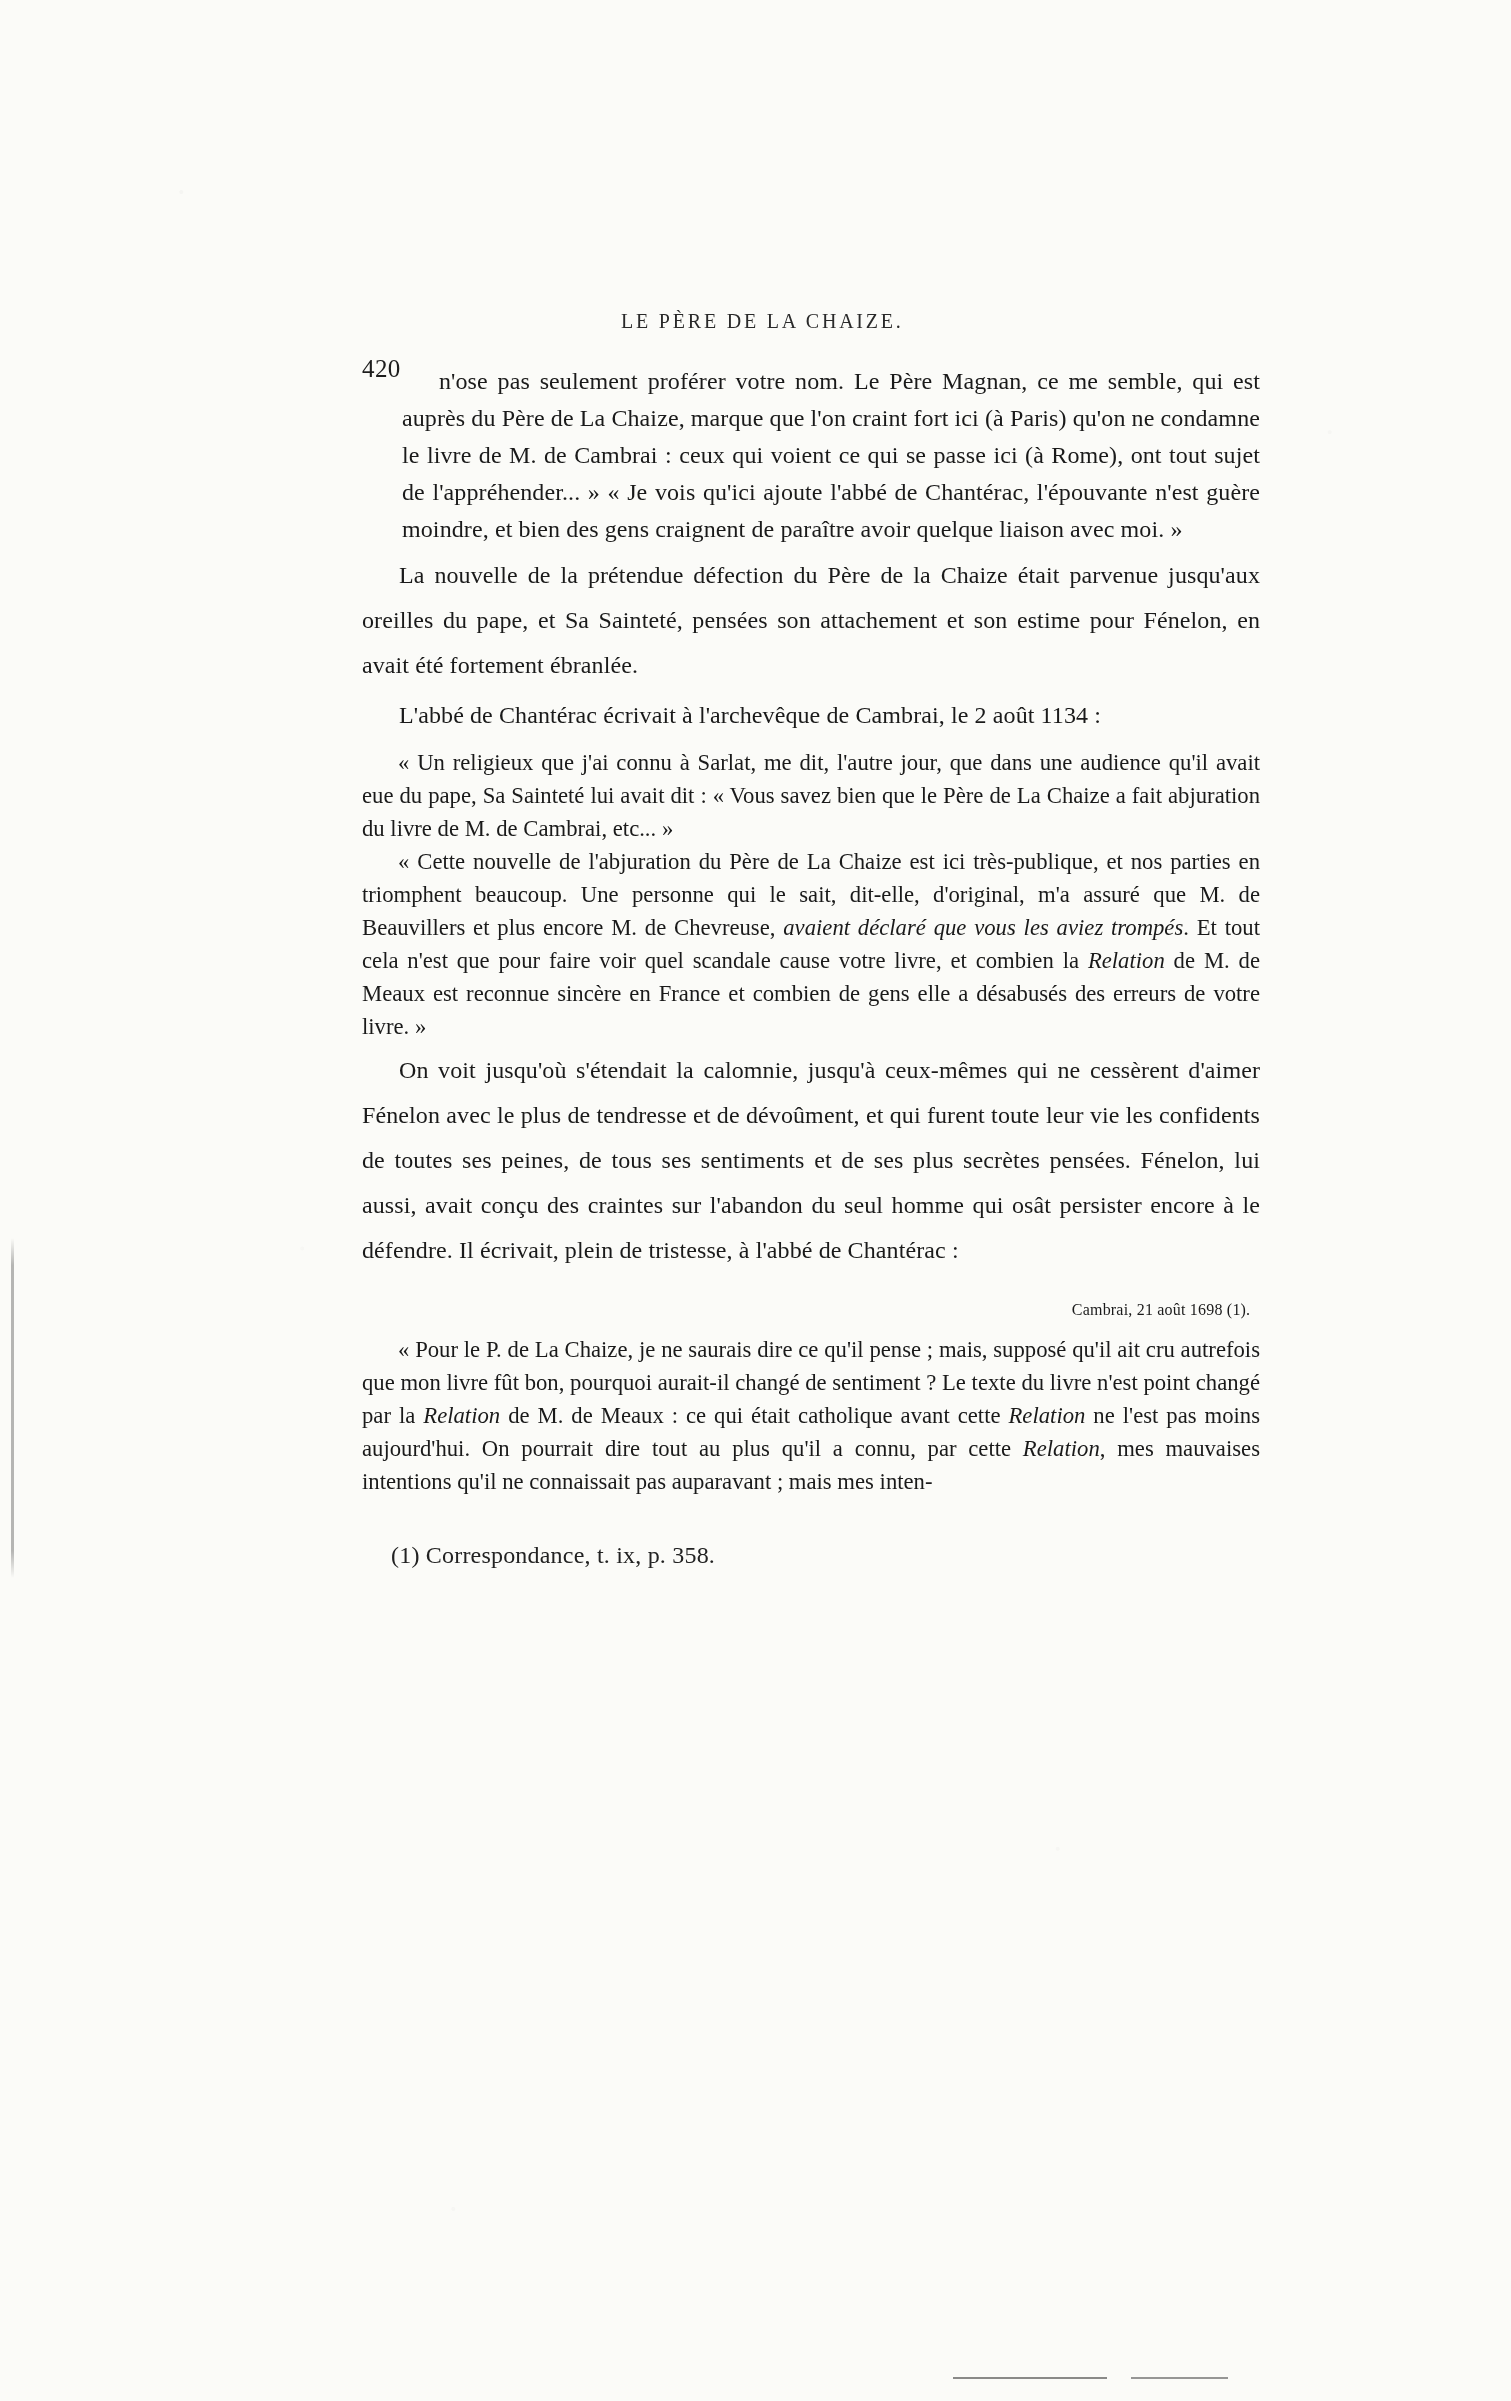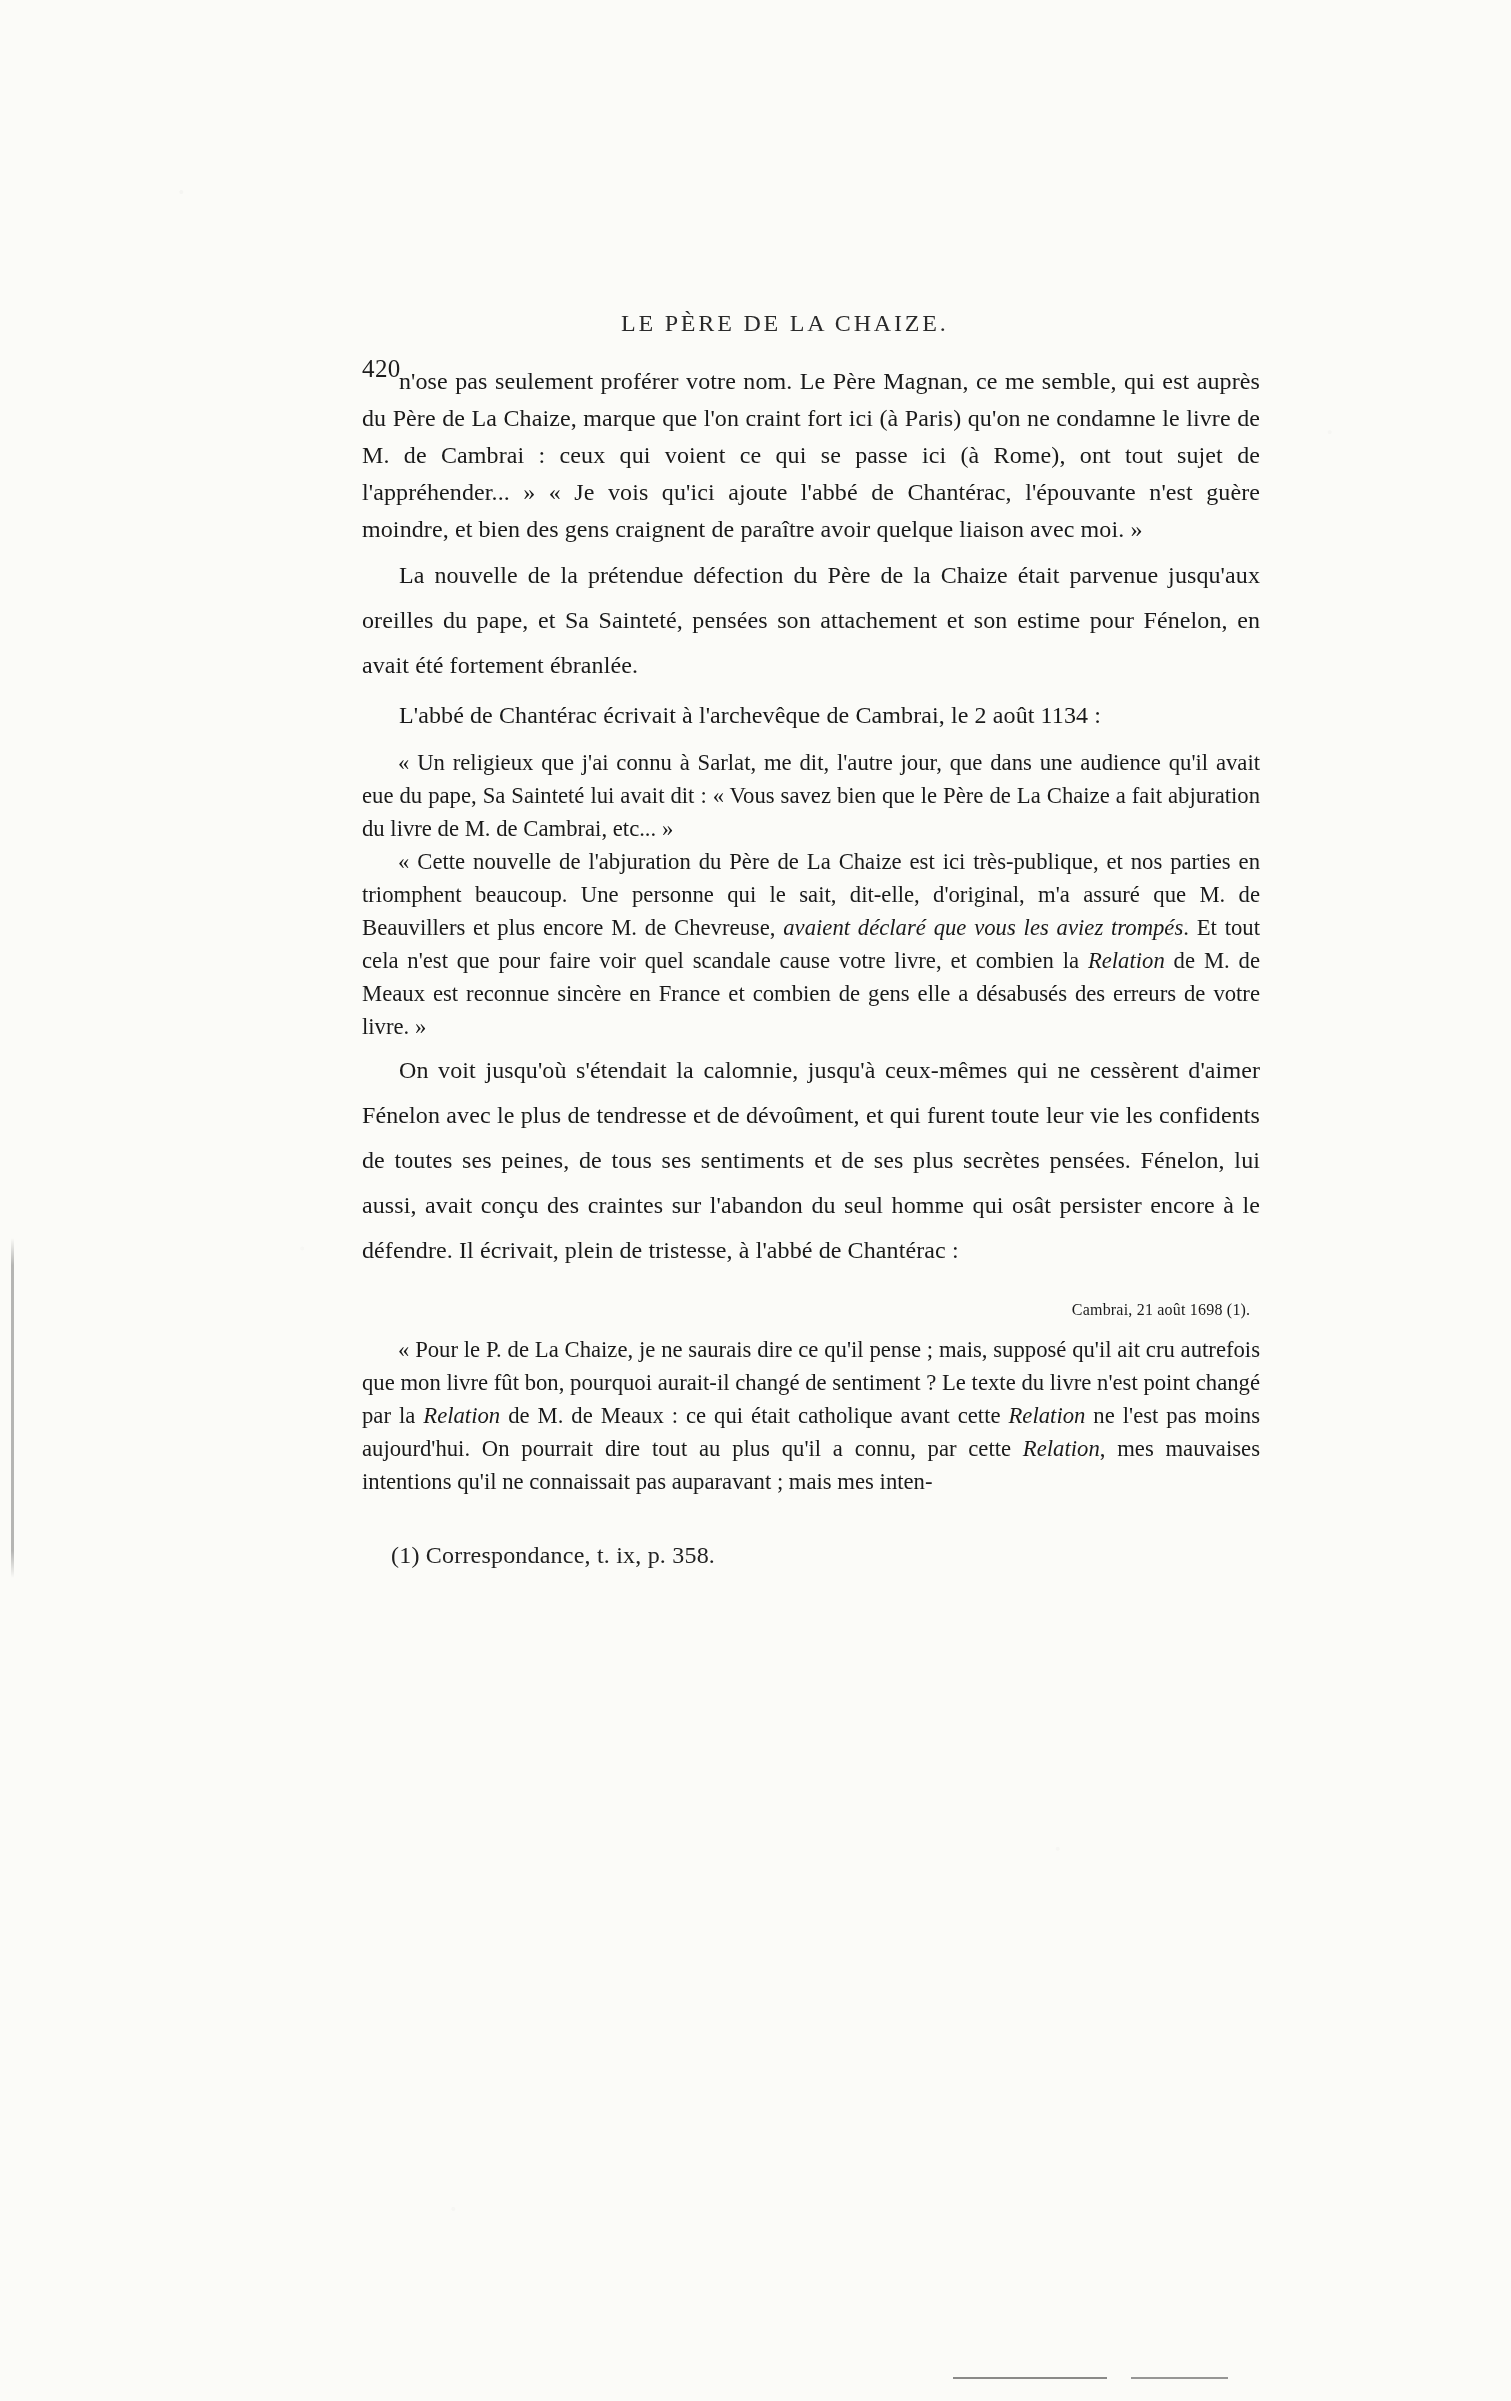--- a/index.html
+++ b/index.html
@@ -76,35 +76,35 @@
     top: 0;
     font-size: 25px;
     letter-spacing: 0.4px;
     color: #1d1d1d;
     margin-top: 48px;
   }
   .runhead {
     position: absolute;
     left: 259px;
     top: 3.2px;
-    font-size: 24px;
+    font-size: 20px;
     letter-spacing: 2.8px;
     color: #2a2a2a;
   }
 
   p.body {
     margin: 0 0 0 0;
     font-size: 24px;
     line-height: 36px;
     text-align: justify;
     text-indent: 37px;
     color: #1a1a1a;
     letter-spacing: 0.1px;
   }
-  p.body.lead { line-height: 37px; }
+  p.body.lead { line-height: 37px; margin-left: 40px; }
 
   p.wide {
     font-size: 24px;
     line-height: 45px;
   }
 
   p.quote {
     font-size: 22.7px;
     line-height: 33px;
     text-align: justify;

